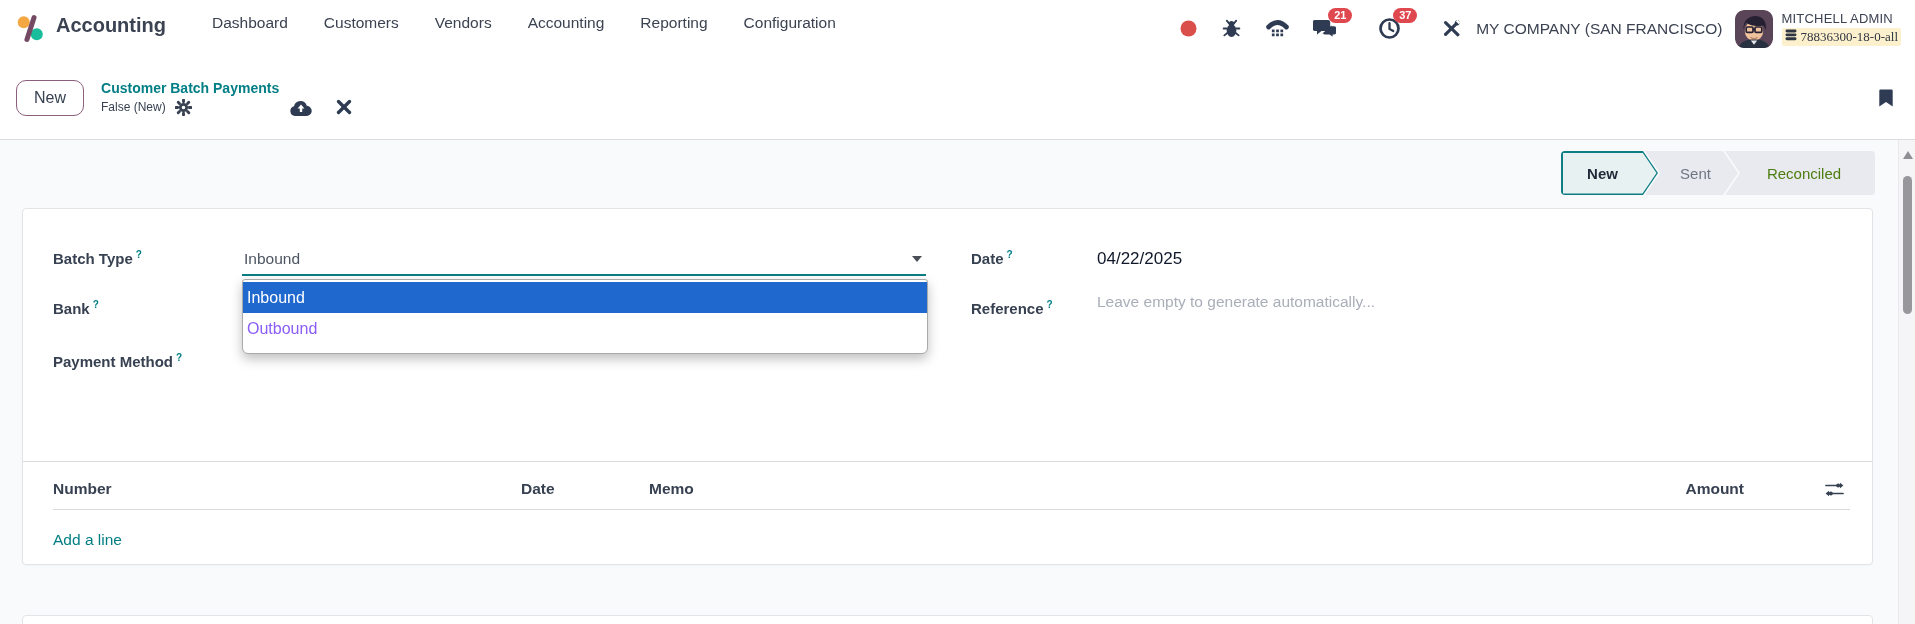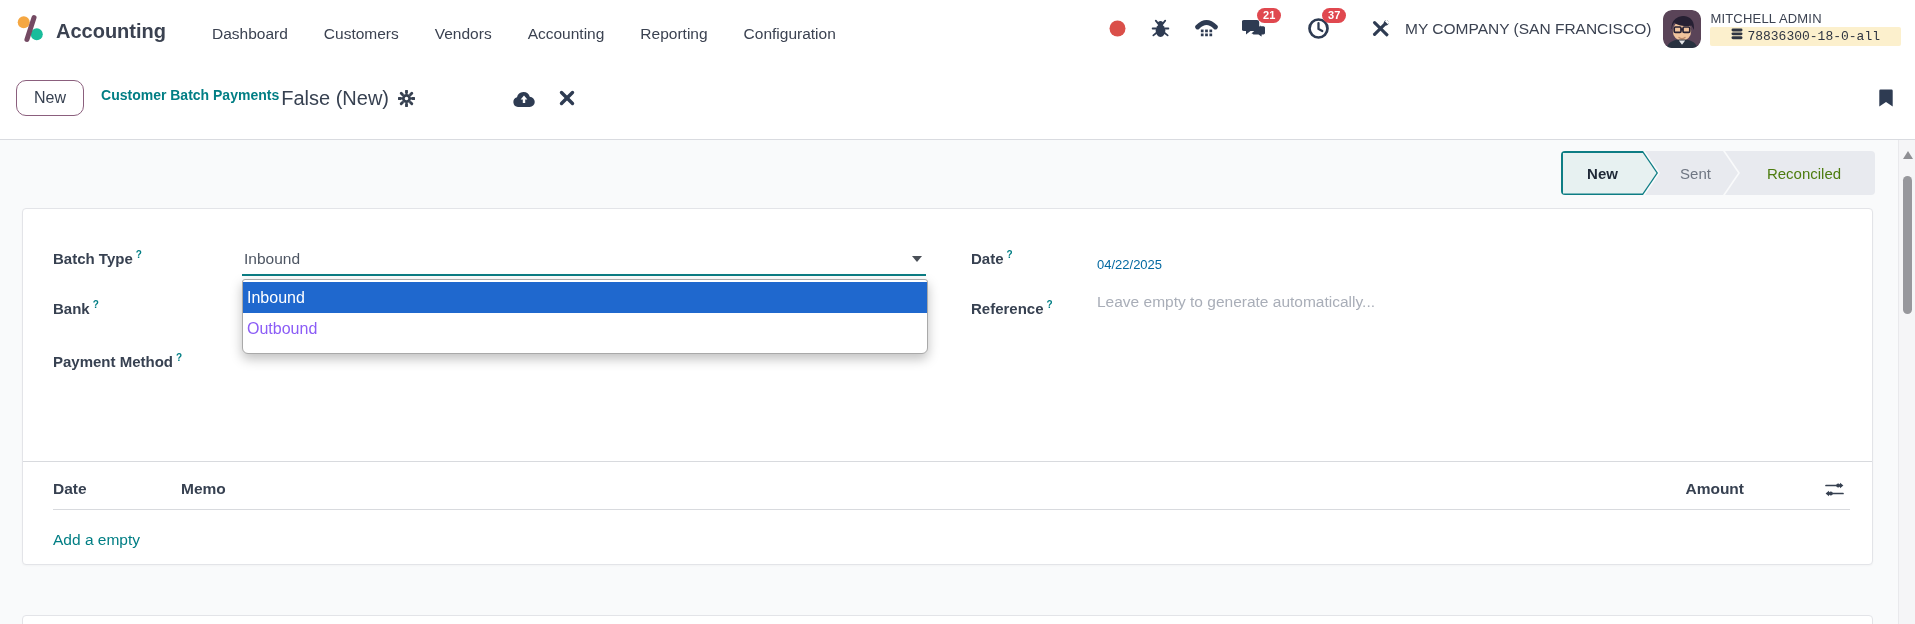--- a/index.html
+++ b/index.html
@@ -2,44 +2,44 @@
 <html><head>
 <meta charset="utf-8">
 <style>
   * { box-sizing: border-box; margin: 0; padding: 0; }
   html,body { width:1915px; height:624px; overflow:hidden; }
   body { font-family:"Liberation Sans", sans-serif; color:#374151; background:#f9fafb; }
   .canvas { position:relative; width:1915px; height:624px; }
 
   
   .navbar { height:57px; background:#fff; display:flex; align-items:center; padding:0 14px 0 16px; }
-  .nav-left { display:flex; align-items:flex-end; }
+  .nav-left { display:flex; align-items:flex-start; }
   .logo { display:flex; align-items:center; }
   .app-name { font-size:20px; font-weight:700; color:#3b4251; margin-left:11px; margin-right:46px; cursor:pointer; }
   .menu { display:flex; align-items:center; gap:36px; font-size:15.5px; color:#3b4251; }
   .menu-item { cursor:pointer; white-space:nowrap; }
   .nav-right { margin-left:auto; display:flex; align-items:center; }
   .navicon { display:flex; align-items:flex-start; justify-content:center; margin-left:24px; cursor:pointer; position:relative; }
   .badge { position:absolute; left:15px; top:-9px; background:#e0484f; color:#fff; font-size:11px; font-weight:700;
            border-radius:10px; padding:2px 6px; line-height:1; }
   .badge-holder { margin-right:16px; }
   .company { font-size:15.5px; color:#3b4251; margin:0 12px 0 14px; cursor:pointer; white-space:nowrap; }
   .avatar { width:38px; height:38px; border-radius:9px; overflow:hidden; flex:0 0 auto; cursor:pointer; }
   .userblock { margin-left:9px; line-height:1.25; cursor:pointer; }
   .username { font-size:13px; color:#3b4251; letter-spacing:.2px; }
-  .dbbadge { display:flex; align-items:center; gap:4px; background:#fcf0cd; border-radius:2px; padding:1px 21px;
-             font-family:Liberation Mono, monospace; font-size:13px; color:#2f3542; }
+  .dbbadge { display:flex; align-items:center; gap:4px; background:#fcf0cd; border-radius:2px; padding:1px 3px;
+             font-family:Liberation Serif, serif; font-size:13px; color:#2f3542; }
 
   
   .controlpanel { height:83px; background:#fff; border-bottom:1px solid #d9dbe0; display:flex; align-items:center; padding:0 20px 0 16px; }
   .new-btn { background:#fff; border:1px solid #8b5f7d; border-radius:10px; color:#374151; font-size:16px;
              font-family:inherit; padding:8px 17px; cursor:pointer; }
-  .bc { margin-left:17px; display:flex; flex-direction:row; gap:2px; }
+  .bc { margin-left:17px; display:flex; flex-direction:column; gap:2px; }
   .bc-parent { color:#017e84; font-weight:700; font-size:14px; text-decoration:none; cursor:pointer; }
-  .bc-line2 { display:flex; align-items:center; font-size:20px; color:#374151; }
+  .bc-line2 { display:flex; align-items:center; font-size:12px; color:#374151; }
   .bc-current { margin-right:9px; }
   .icon-btn { display:flex; align-items:center; cursor:pointer; }
   .cloud-ind { margin-left:96px; }
   .discard-ind { margin-left:22px; }
   .bookmark { margin-left:auto; cursor:pointer; display:flex; align-items:center; }
 
   
   .content { position:relative; height:484px; background:#f9fafb; overflow:hidden; }
 
   
@@ -53,21 +53,21 @@
   .step2 { width:93px; margin-left:-13px; background:#e8eaef; color:#6f7683;
            clip-path:polygon(0 0,calc(100% - 15px) 0,100% 50%,calc(100% - 15px) 100%,0 100%,15px 50%); padding-left:8px; z-index:1; }
   .step3 { width:150px; margin-left:-13px; background:#e8eaef; color:#4d7c0f;
            clip-path:polygon(0 0,100% 0,100% 100%,0 100%,15px 50%); border-radius:0 4px 4px 0; padding-left:8px; }
 
   
   .sheet { position:absolute; left:22px; top:68px; width:1851px; height:357px; background:#fff;
            border:1px solid #e3e4e8; border-radius:4px; box-shadow:0 1px 2px rgba(0,0,0,.03); }
   .lbl { position:absolute; font-size:15px; font-weight:600; color:#374151; white-space:nowrap; }
   .lbl sup { color:#017e84; font-size:10px; font-weight:700; margin-left:3px; }
-  .fieldval { position:absolute; font-size:13px; color:#0369a1;margin-top:8px; }
+  .fieldval { position:absolute; font-size:17px; color:#0f172a; }
 
   .select { position:absolute; left:219px; top:35px; width:684px; height:32px; border-bottom:2px solid #0c7d84;
             display:flex; align-items:center; justify-content:space-between; cursor:pointer; }
   .select-value { font-size:15.5px; color:#4d5562; padding-left:2px; }
   .caret { width:0; height:0; border-left:5px solid transparent; border-right:5px solid transparent;
            border-top:6px solid #4a4f57; margin-right:4px; }
 
   .dropdown { position:absolute; left:219px; top:70px; width:686px; background:#fff; border:1px solid #a9a9a9;
               border-radius:3px 3px 6px 6px; box-shadow:0 5px 12px rgba(0,0,0,.25); padding:2px 0 9px 0; z-index:5; }
   .opt { height:31px; line-height:31px; font-size:16px; color:#8b5cf6; padding-left:4px; cursor:pointer; }
@@ -308,38 +308,39 @@
       <div class="fieldval" style="left:1074px; top:40px;">04/22/2025</div>
 
       <div class="lbl" style="left:948px; top:90px;">
         <span>Reference</span><sup>?</sup>
       </div>
       <input class="ref-input" placeholder="Leave empty to generate automatically..." style="">
 
       <div class="nbline"></div>
 
       <div class="thead">
+        <div class="col-number">Number</div>
         <div class="col-date">Date</div>
         <div class="col-memo">Memo</div>
         <div class="col-amount">Amount</div>
         <div class="col-gear">
           <svg width="19" height="15" viewBox="0 0 19 15" fill="#374151">
             <g stroke="#374151" stroke-width="1.7" stroke-linecap="round">
               <line x1="1" y1="3.5" x2="15.5" y2="3.5"></line>
                 <line x1="3.5" y1="11.5" x2="18" y2="11.5"></line>
             </g>
             <path d="M15 0.8 l3.4 2.7 -3.4 2.7 z"></path>
             <path d="M4 8.8 l-3.4 2.7 3.4 2.7 z"></path>
             <circle cx="13.2" cy="3.5" r="2"></circle>
               <circle cx="5.8" cy="11.5" r="2"></circle>
           </svg>
         </div>
       </div>
 
-      <a class="addline">Add a empty</a>
+      <a class="addline">Add a line</a>
     </div>
 
     <div class="chatter-card"></div>
 
     <div class="scrollbar">
       <div class="sb-up"></div>
       <div class="sb-thumb"></div>
     </div>
   </div>
 </div>

